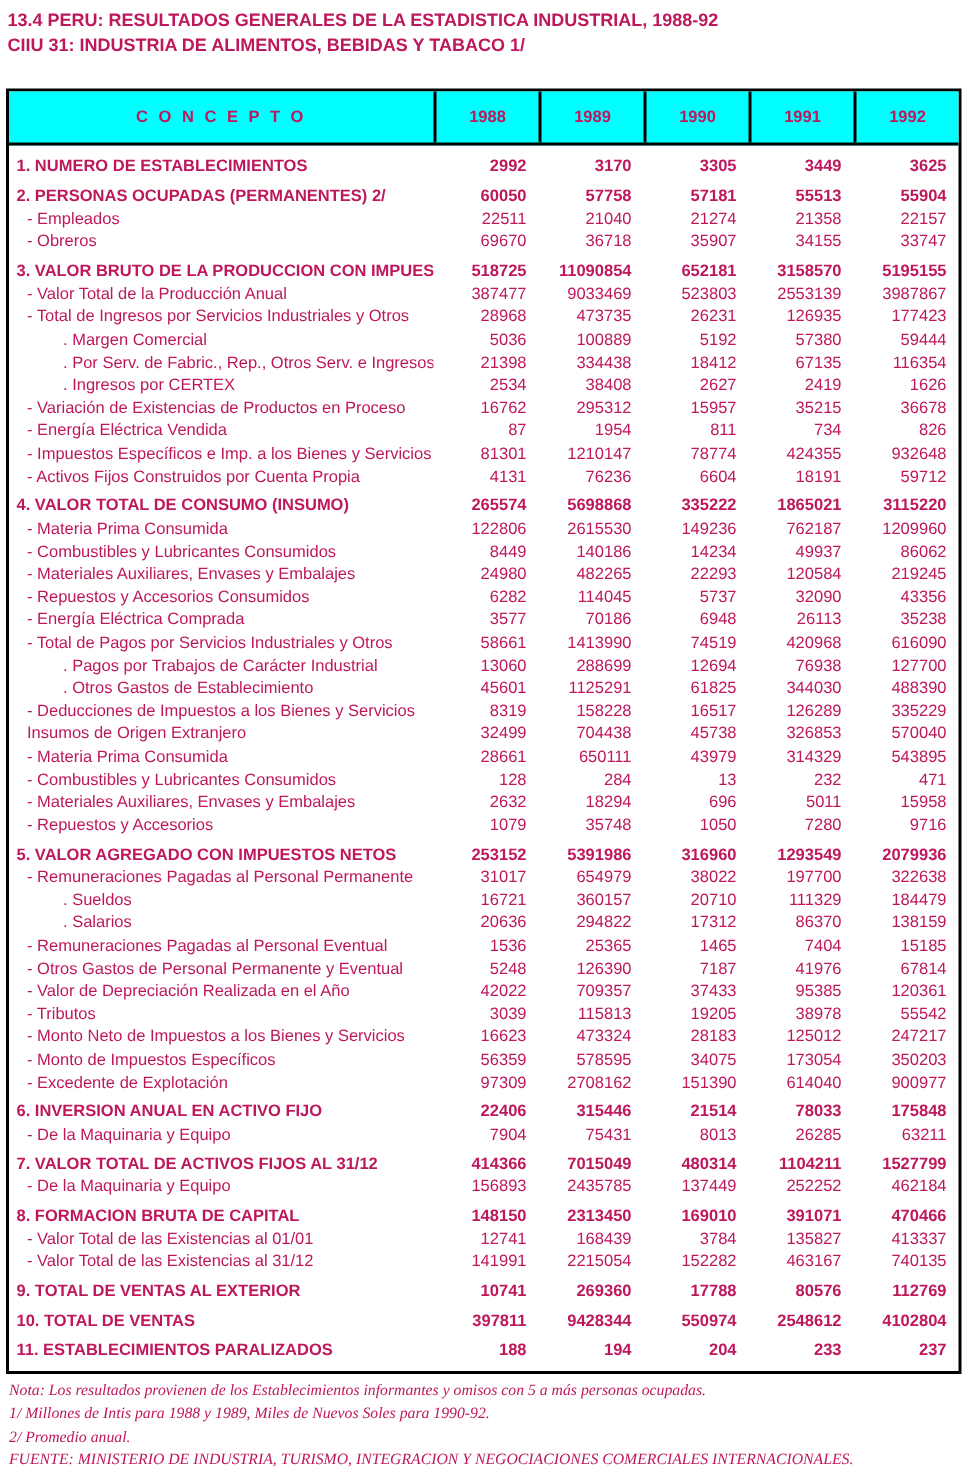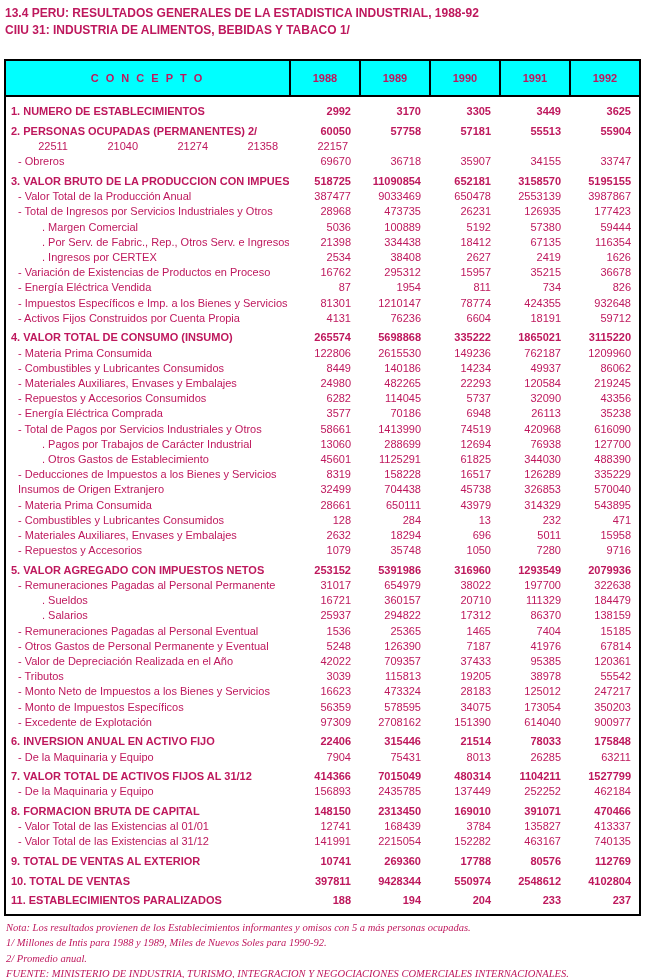--- a/index.html
+++ b/index.html
@@ -56,20 +56,21 @@
         </div>
         <div class="row section">
           <div class="label ind0">2.  PERSONAS OCUPADAS (PERMANENTES)  2/</div>
           <div class="val">60050</div>
           <div class="val">57758</div>
           <div class="val">57181</div>
           <div class="val">55513</div>
           <div class="val">55904</div>
         </div>
         <div class="row">
+          <div class="label ind1">- Empleados</div>
           <div class="val">22511</div>
           <div class="val">21040</div>
           <div class="val">21274</div>
           <div class="val">21358</div>
           <div class="val">22157</div>
         </div>
         <div class="row">
           <div class="label ind1">- Obreros</div>
           <div class="val">69670</div>
           <div class="val">36718</div>
@@ -82,21 +83,21 @@
           <div class="val">518725</div>
           <div class="val">11090854</div>
           <div class="val">652181</div>
           <div class="val">3158570</div>
           <div class="val">5195155</div>
         </div>
         <div class="row">
           <div class="label ind1">- Valor Total de la Producción Anual</div>
           <div class="val">387477</div>
           <div class="val">9033469</div>
-          <div class="val">650478</div>
+          <div class="val">523803</div>
           <div class="val">2553139</div>
           <div class="val">3987867</div>
         </div>
         <div class="row">
           <div class="label ind1">- Total de Ingresos por Servicios Industriales y Otros</div>
           <div class="val">28968</div>
           <div class="val">473735</div>
           <div class="val">26231</div>
           <div class="val">126935</div>
           <div class="val">177423</div>
@@ -296,21 +297,21 @@
         <div class="row">
           <div class="label ind2">. Sueldos</div>
           <div class="val">16721</div>
           <div class="val">360157</div>
           <div class="val">20710</div>
           <div class="val">111329</div>
           <div class="val">184479</div>
         </div>
         <div class="row">
           <div class="label ind2">. Salarios</div>
-          <div class="val">25937</div>
+          <div class="val">20636</div>
           <div class="val">294822</div>
           <div class="val">17312</div>
           <div class="val">86370</div>
           <div class="val">138159</div>
         </div>
         <div class="row">
           <div class="label ind1">- Remuneraciones Pagadas al Personal Eventual</div>
           <div class="val">1536</div>
           <div class="val">25365</div>
           <div class="val">1465</div>

